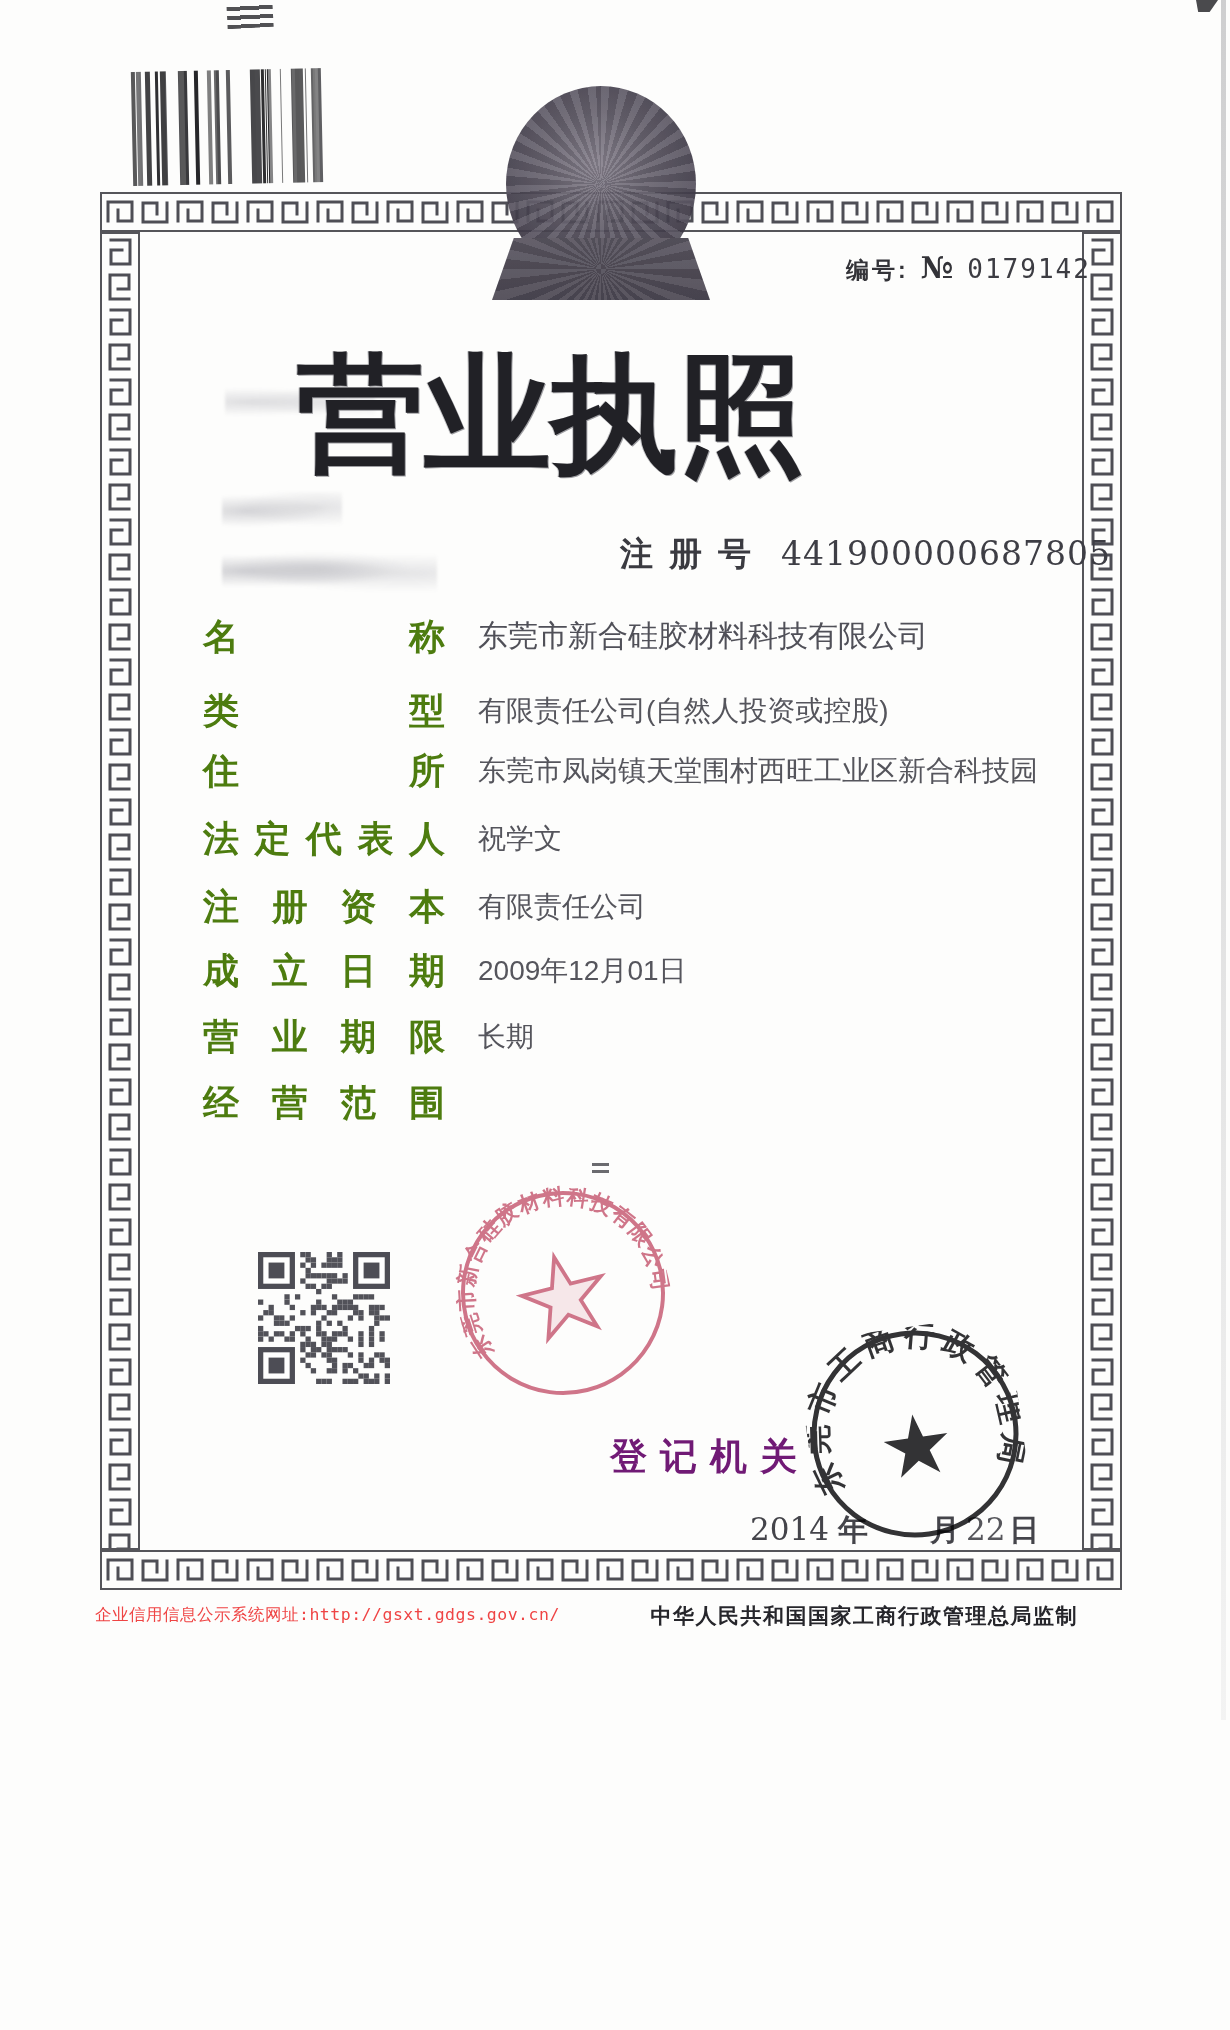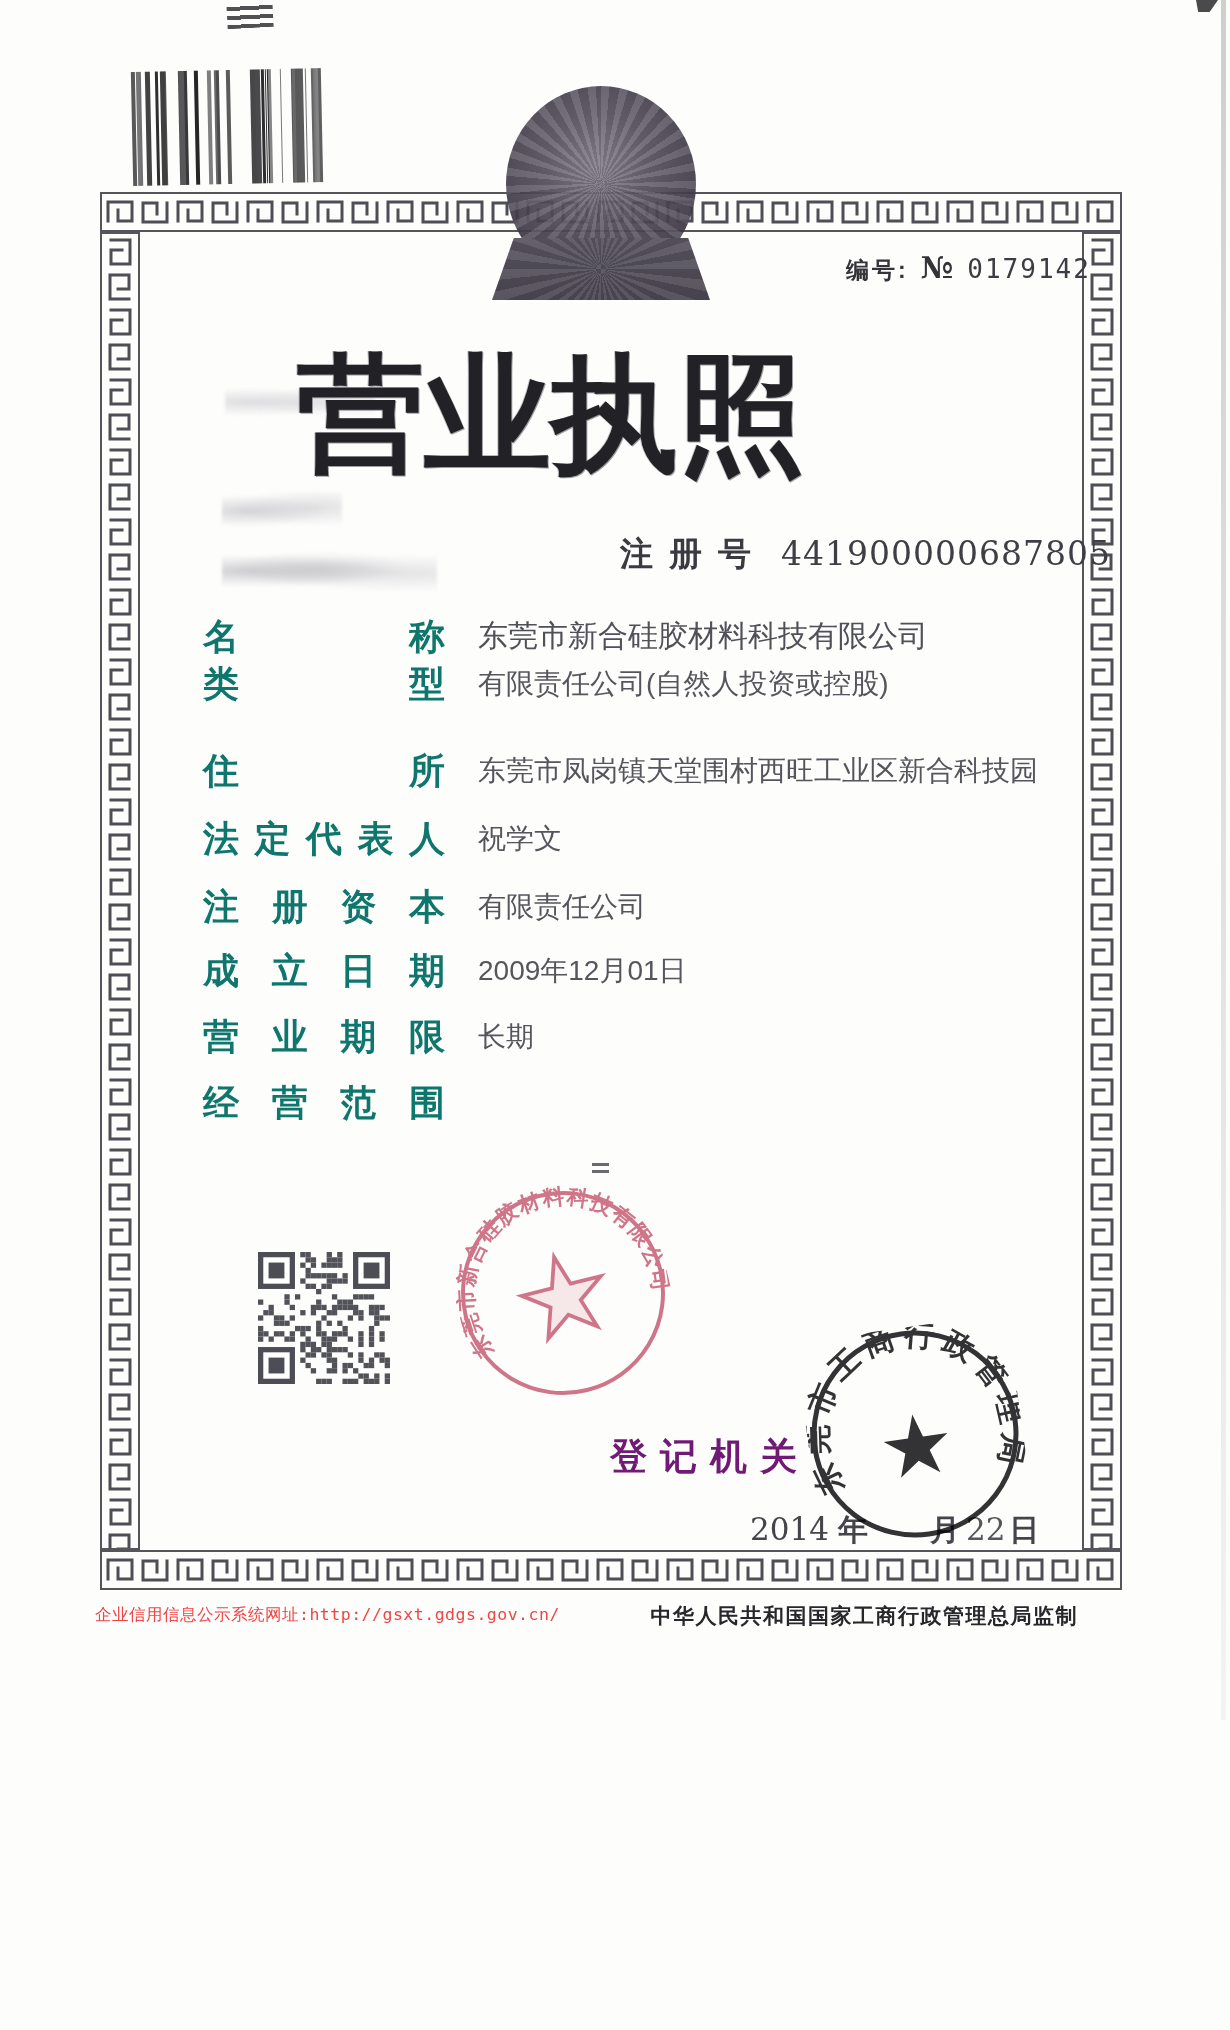--- a/index.html
+++ b/index.html
@@ -72,21 +72,21 @@
     font-size:127px;line-height:1.05;font-weight:800;color:#212126;
     text-shadow:1px 1px 0 rgba(80,80,88,.55), -1px 0 0 rgba(90,90,98,.35);text-align:center;}
 
   .regno-row{left:620px;top:532px;display:flex;align-items:baseline;}
   .regno-label{font-size:33px;font-weight:700;letter-spacing:16px;color:#3a3a40;}
   .regno-num{font-family:"DejaVu Serif",serif;font-size:33px;letter-spacing:1px;
     color:#3e3e45;margin-left:14px;}
 
   .frow{position:absolute;left:203px;display:flex;align-items:center;}
   .flabel{display:inline-block;width:242px;text-align:justify;text-align-last:justify;
-    text-justify:inter-character;font-weight:700;font-size:36px;line-height:1.25;color:#0f766e;}
+    text-justify:inter-character;font-weight:700;font-size:36px;line-height:1.25;color:#4d7c0f;}
   .fvalue{margin-left:33px;color:#55555c;font-size:28px;white-space:nowrap;}
   .fvalue.big{font-size:30px;color:#505058;}
   .frow.para{align-items:center;}
   .fvalue.paragraph{white-space:normal;width:578px;font-size:21px;line-height:24.5px;
     color:#4c4c52;margin-left:33px;margin-top:4px;}
 
   .qr{left:258px;top:1252px;opacity:.92;filter:blur(.3px);}
 
   .registrar{left:610px;top:1432px;font-size:37px;font-weight:700;letter-spacing:13px;
     color:#701a75;}
@@ -628,21 +628,21 @@
 
 <div class="abs regno-row">
   <span class="regno-label">注册号</span>
   <span class="regno-num">441900000687805</span>
 </div>
 
 <div class="frow" style="top:614px;">
   <span class="flabel">名称</span>
   <span class="fvalue big">东莞市新合硅胶材料科技有限公司</span>
 </div>
-<div class="frow" style="top:661px;">
+<div class="frow" style="top:688px;">
   <span class="flabel">类型</span>
   <span class="fvalue">有限责任公司(自然人投资或控股)</span>
 </div>
 <div class="frow" style="top:748px;">
   <span class="flabel">住所</span>
   <span class="fvalue">东莞市凤岗镇天堂围村西旺工业区新合科技园</span>
 </div>
 <div class="frow" style="top:816px;">
   <span class="flabel">法定代表人</span>
   <span class="fvalue">祝学文</span>

